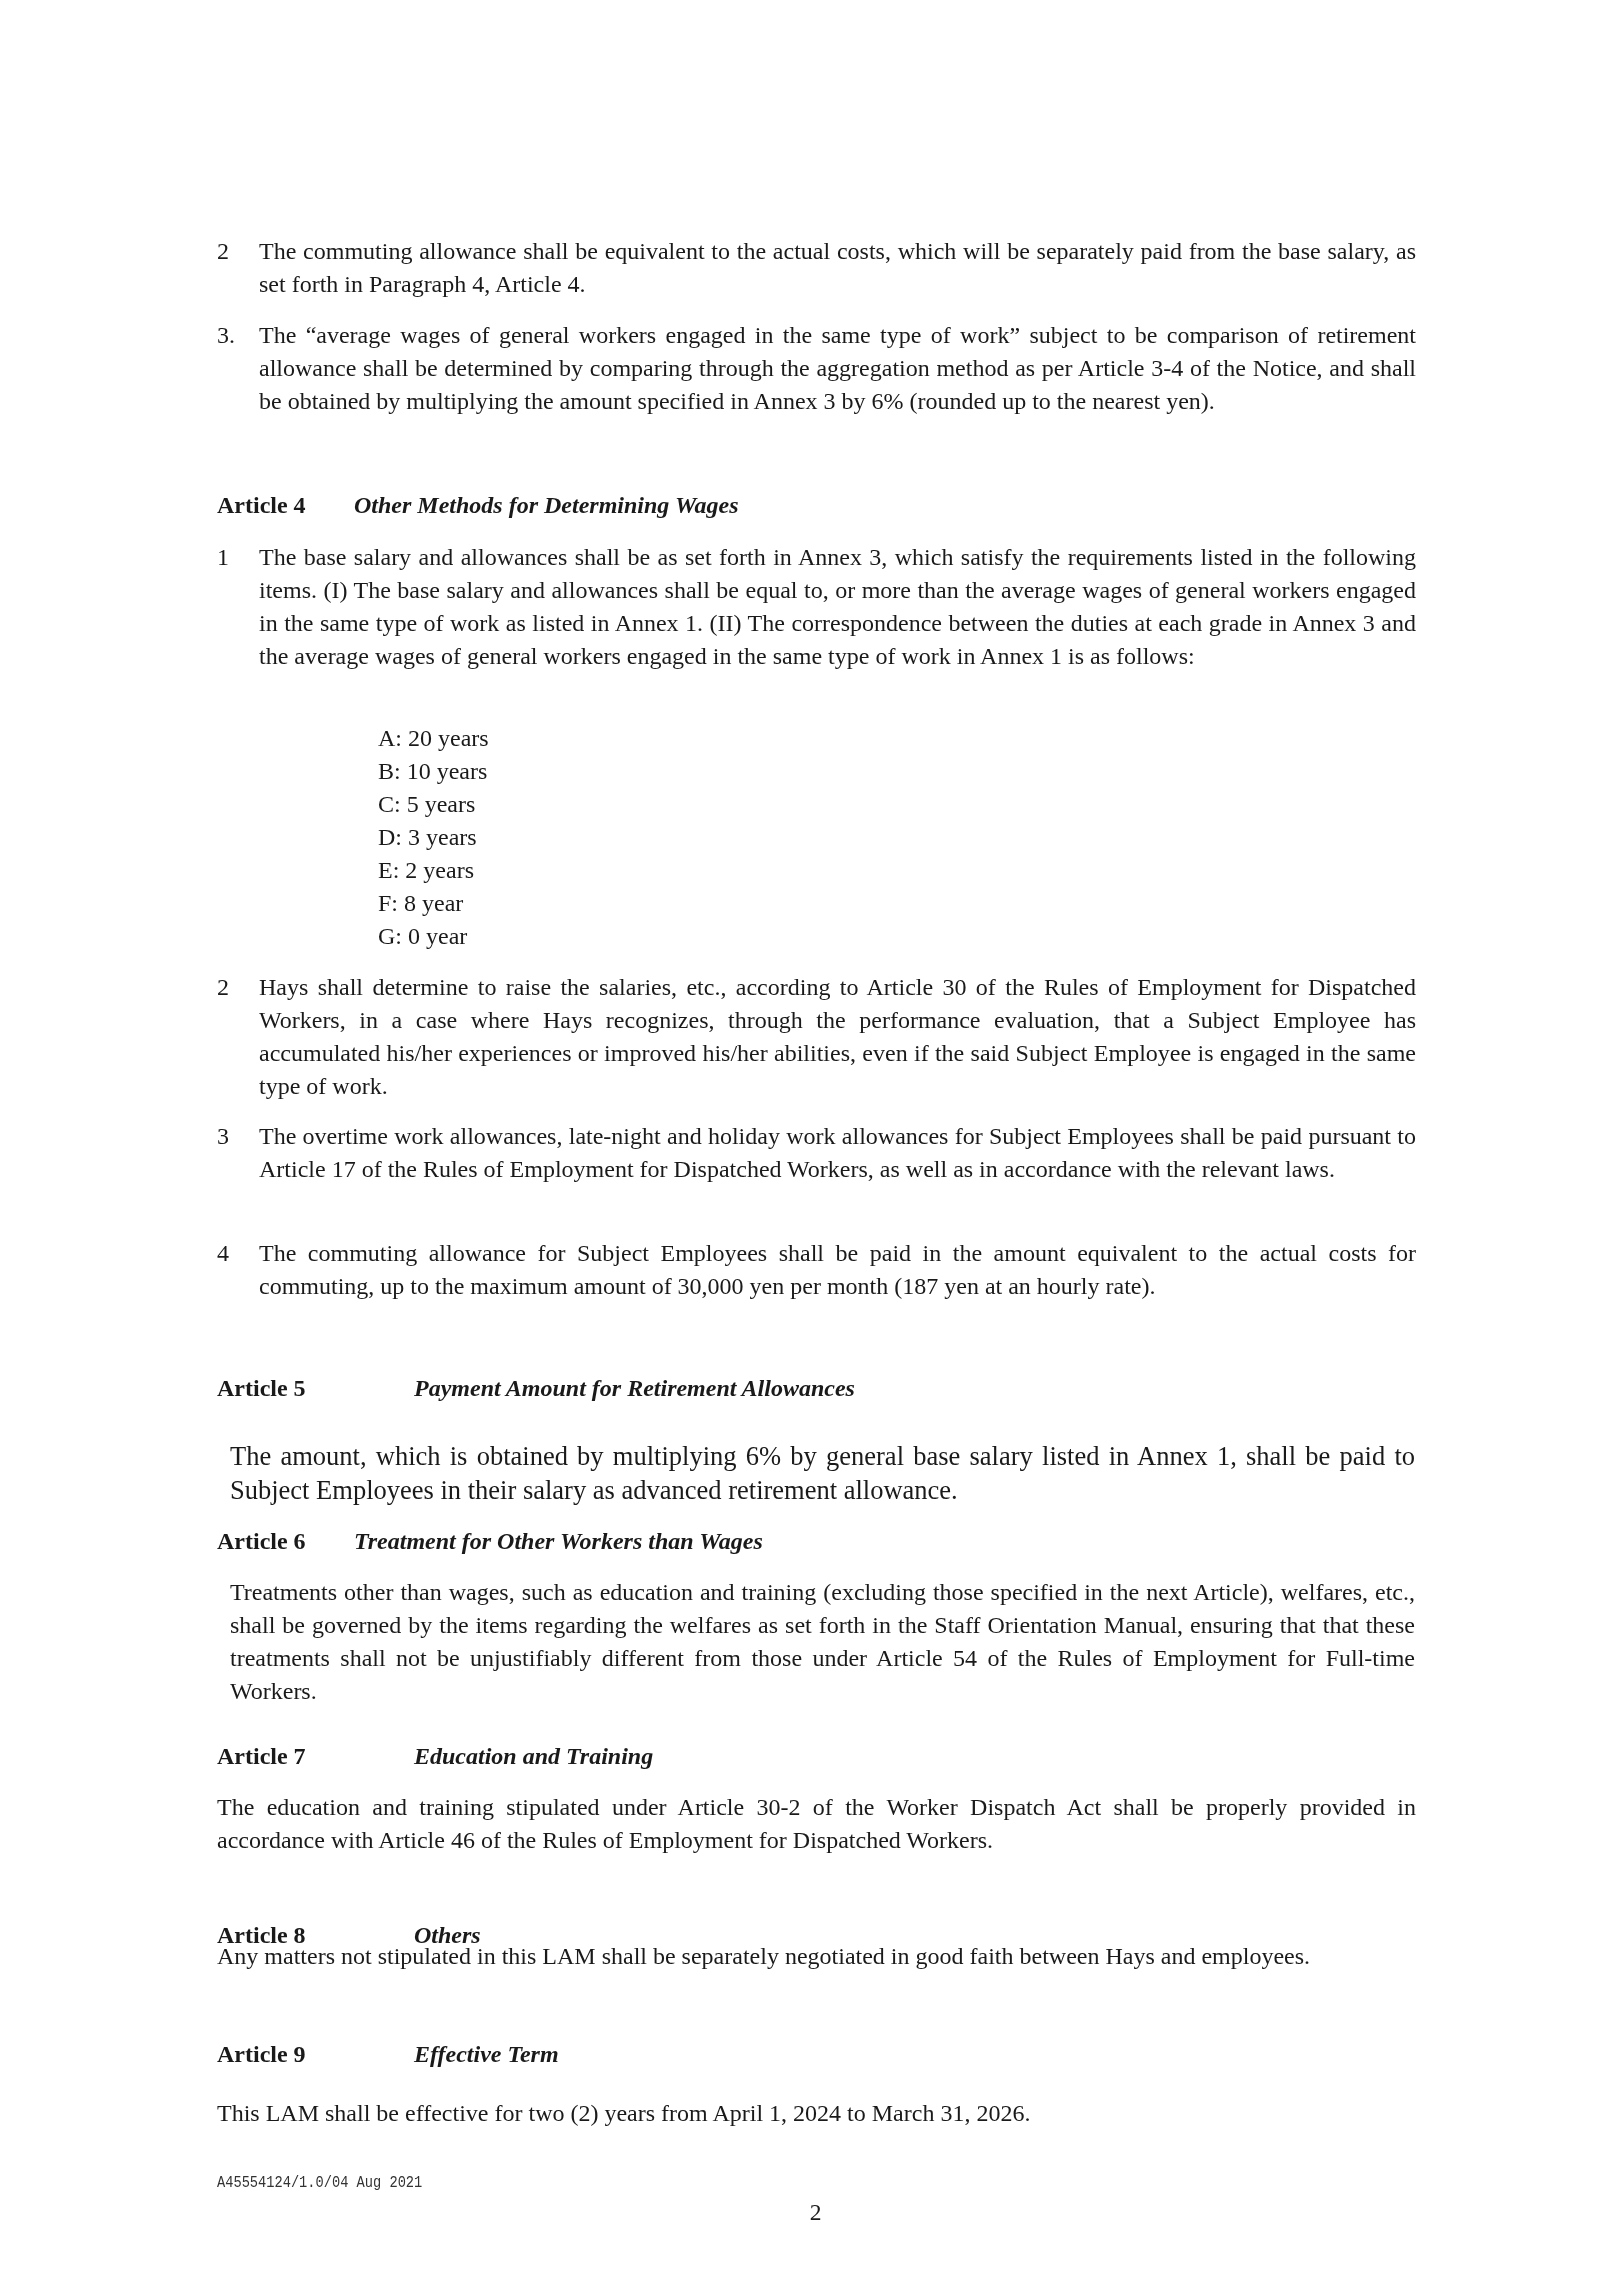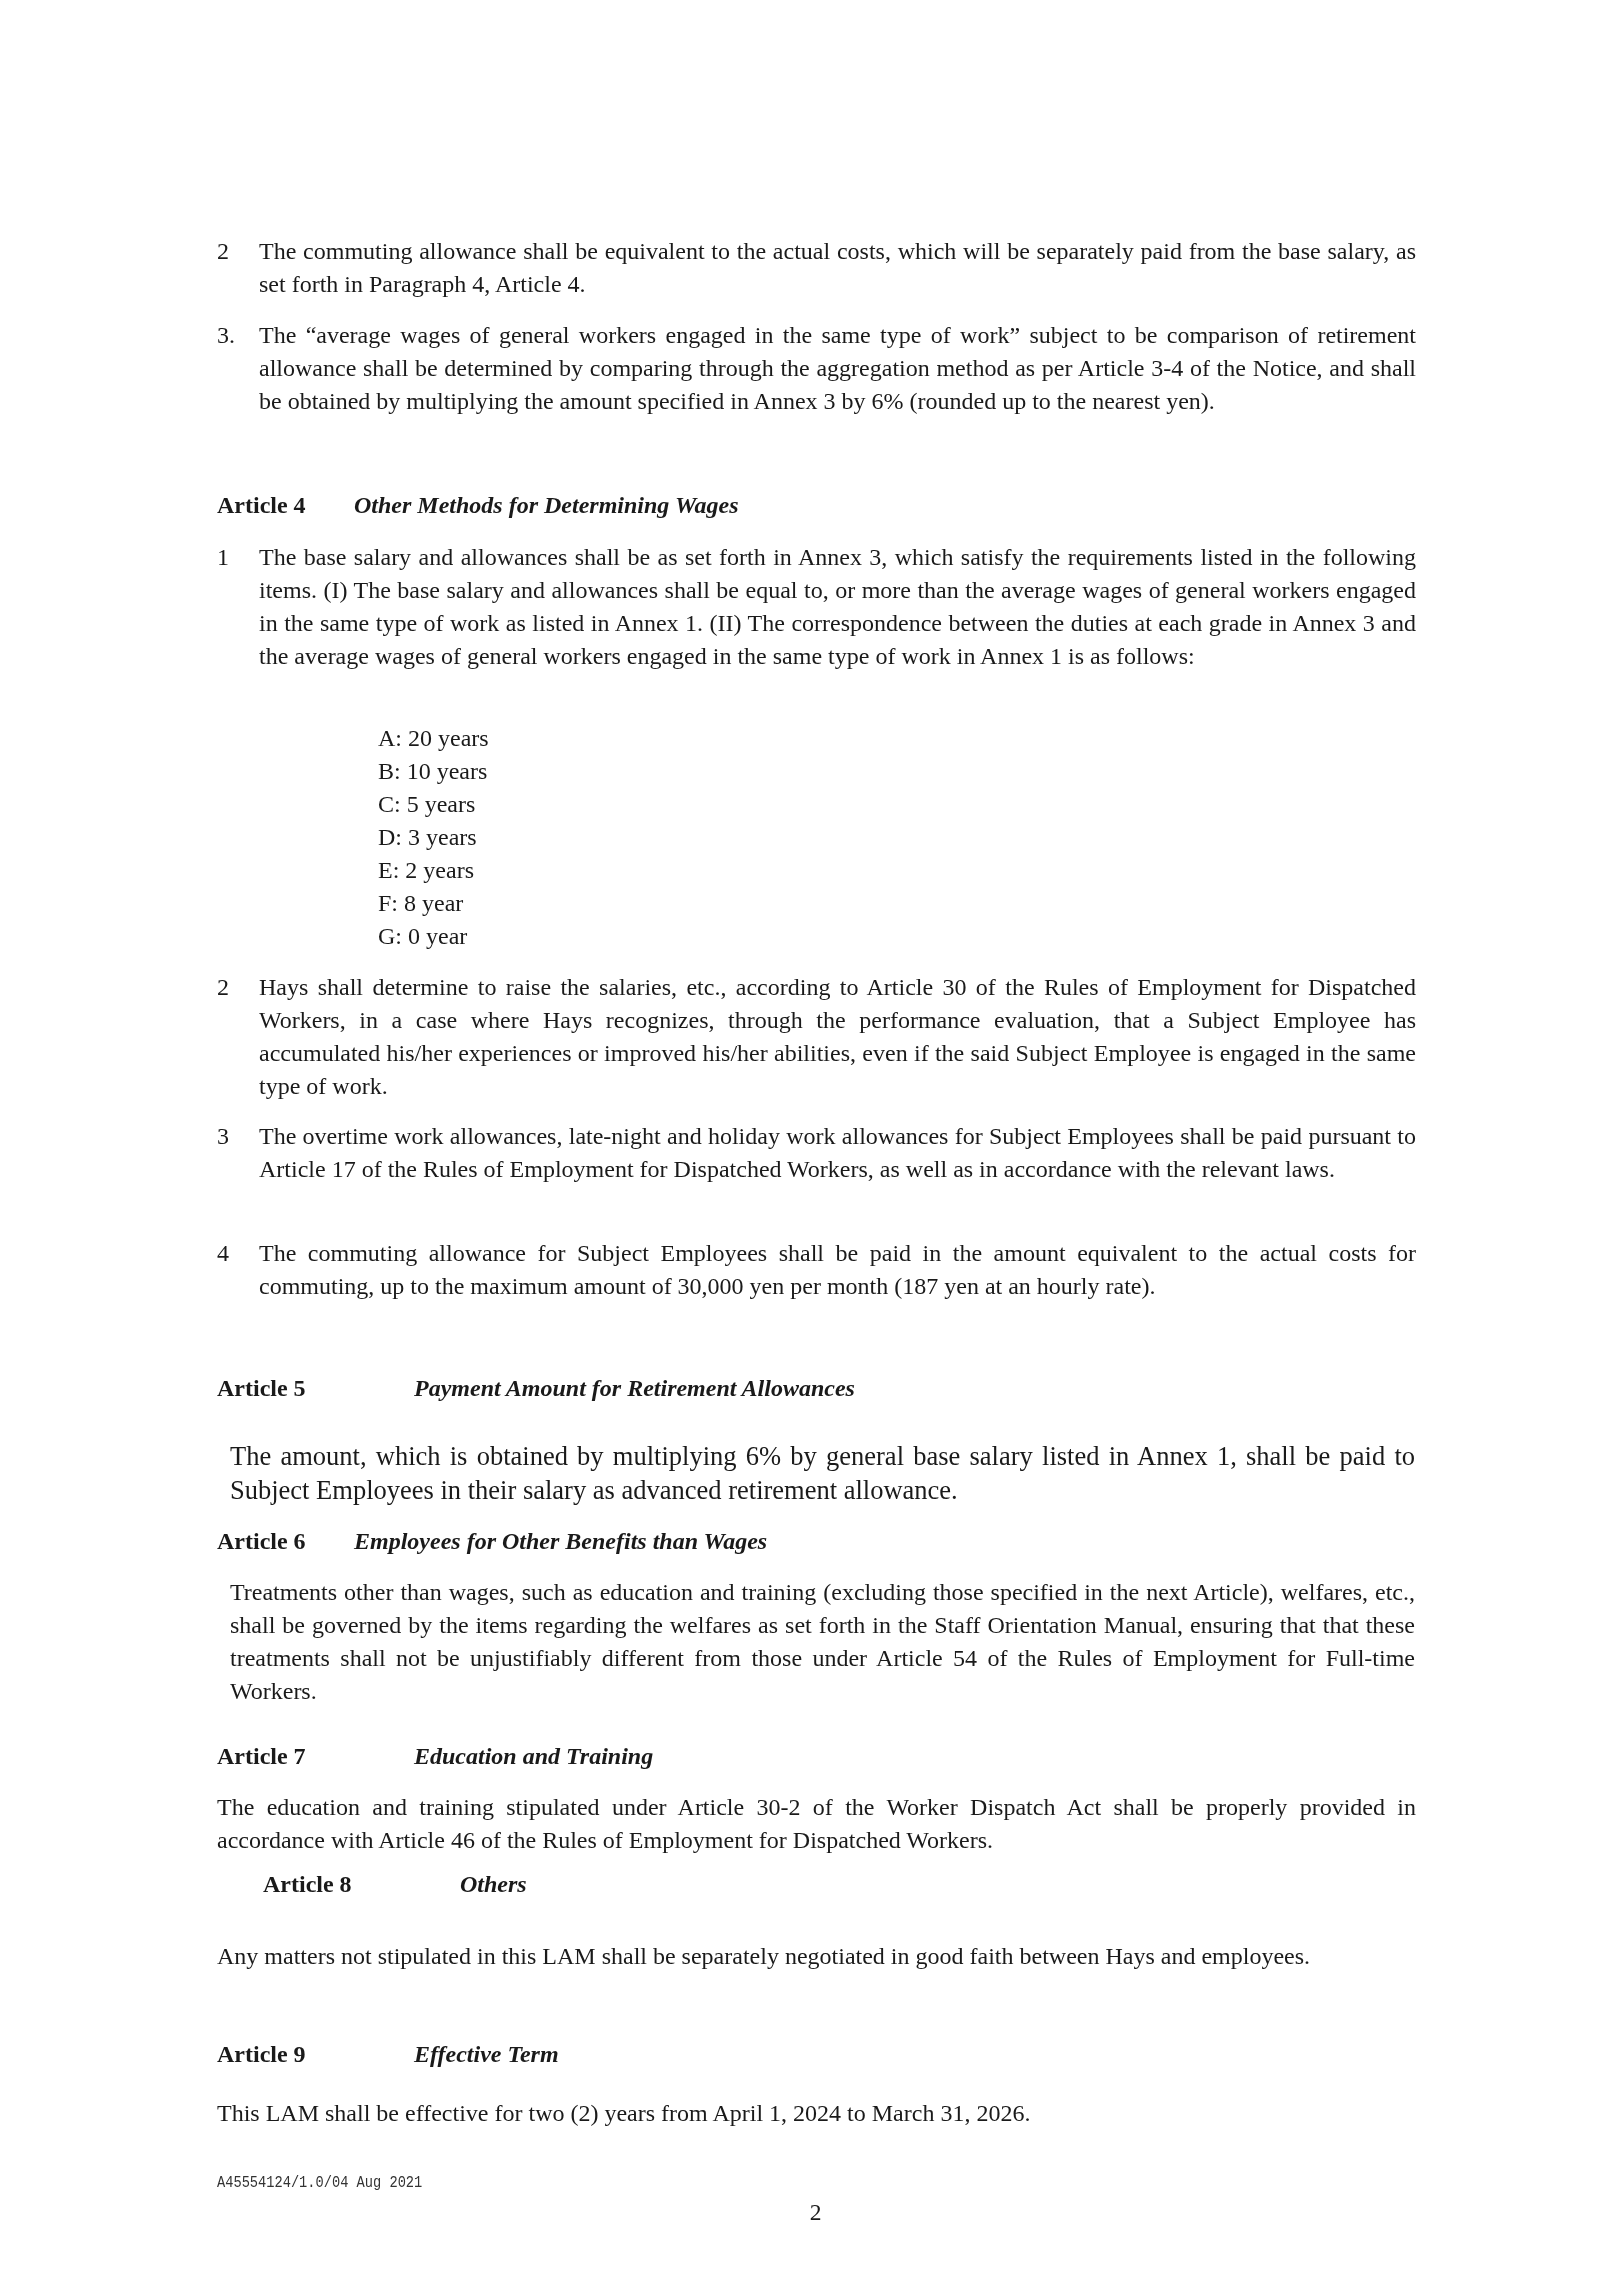--- a/index.html
+++ b/index.html
@@ -148,32 +148,32 @@
     <div class="body last-line">The commuting allowance for Subject Employees shall be paid in the amount equivalent to the actual costs for commuting, up to the maximum amount of 30,000 yen per month (187 yen at an hourly rate).</div>
   </div>
 
   <div class="heading" style="top:1372px;">
     <span class="art" style="width:197px;">Article 5</span><span class="title">Payment Amount for Retirement Allowances</span>
   </div>
 
   <div class="art5-body last-line" style="top:1419px;">The amount, which is obtained by multiplying 6% by general base salary listed in Annex 1, shall be paid to Subject Employees in their salary as advanced retirement allowance.</div>
 
   <div class="heading" style="top:1525px;">
-    <span class="art" style="width:137px;">Article 6</span><span class="title">Employees for Other Benefits than Wages</span>
+    <span class="art" style="width:137px;">Article 6</span><span class="title">Treatment for Other Workers than Wages</span>
   </div>
 
   <div class="indented last-line" style="top:1576px;">Treatments other than wages, such as education and training (excluding those specified in the next Article), welfares, etc., shall be governed by the items regarding the welfares as set forth in the Staff Orientation Manual, ensuring that that these treatments shall not be unjustifiably different from those under Article 54 of the Rules of Employment for Full-time Workers.</div>
 
   <div class="heading" style="top:1740px;">
     <span class="art" style="width:197px;">Article 7</span><span class="title">Education and Training</span>
   </div>
 
   <div class="plain last-line" style="top:1791px;">The education and training stipulated under Article 30-2 of the Worker Dispatch Act shall be properly provided in accordance with Article 46 of the Rules of Employment for Dispatched Workers.</div>
 
-  <div class="heading" style="top:1868px;margin-left:46px;">
+  <div class="heading" style="top:1919px;">
     <span class="art" style="width:197px;">Article 8</span><span class="title">Others</span>
   </div>
 
   <div class="plain last-line" style="top:1940px;">Any matters not stipulated in this LAM shall be separately negotiated in good faith between Hays and employees.</div>
 
   <div class="heading" style="top:2038px;">
     <span class="art" style="width:197px;">Article 9</span><span class="title">Effective Term</span>
   </div>
 
   <div class="plain last-line" style="top:2089px;margin-top:8px;">This LAM shall be effective for two (2) years from April 1, 2024 to March 31, 2026.</div>

